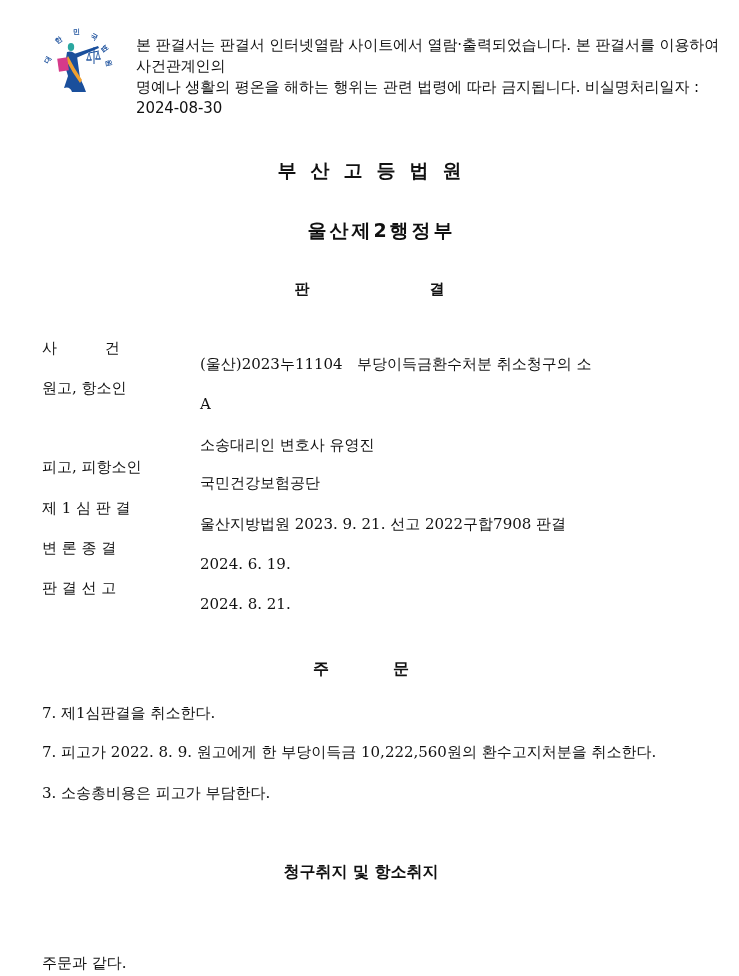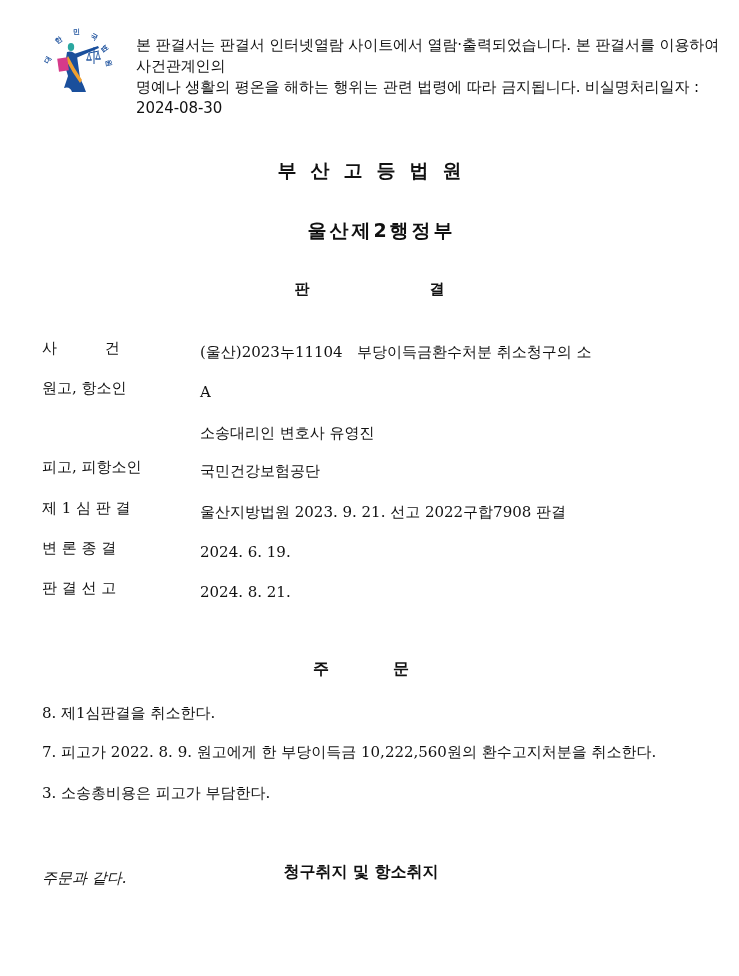--- a/index.html
+++ b/index.html
@@ -21,21 +21,21 @@
     position: absolute; left: 0; width: 739px; text-align: center;
     font-family: "DejaVu Sans", "Liberation Sans", sans-serif;
     font-weight: bold; color: #111;
   }
   .court { top: 158px; font-size: 19px; letter-spacing: 14px; padding-left: 14px; box-sizing: border-box; }
   .division { top: 218px; font-size: 19px; letter-spacing: 3px; padding-left: 12px; }
   .judgment { top: 280px; font-size: 15px; }
   .judgment span.sp { display: inline-block; width: 120px; }
   .row { position: absolute; left: 42px; font-size: 15px; height: 22px; line-height: 22px; }
   .row .label { position: absolute; left: 0; top: 0; white-space: nowrap; }
-  .row .value { position: absolute; left: 158px; top: 4px; white-space: nowrap; }
+  .row .value { position: absolute; left: 158px; top: 16px; white-space: nowrap; }
   .section-title {
     position: absolute; left: 0; width: 722px; text-align: center;
     font-family: "DejaVu Sans", "Liberation Sans", sans-serif;
     font-weight: bold; font-size: 16px;
   }
   .para { position: absolute; left: 42px; font-size: 15px; white-space: nowrap; line-height: 22px; }
 </style>
 </head>
 <body>
 
@@ -105,18 +105,18 @@
 </div>
 <div class="row" style="top:577px;">
   <span class="label">판 결 선 고</span>
   <span class="value">2024. 8. 21.</span>
 </div>
 
 <div class="section-title" style="top:659px;">
   <span>주</span><span style="display:inline-block;width:64px;"></span><span>문</span>
 </div>
 
-<div class="para" style="top:702px;">8. 제1심판결을 취소한다.</div>
+<div class="para" style="top:702px;">7. 제1심판결을 취소한다.</div>
 <div class="para" style="top:741px;">7. 피고가 2022. 8. 9. 원고에게 한 부당이득금 10,222,560원의 환수고지처분을 취소한다.</div>
 <div class="para" style="top:782px;">3. 소송총비용은 피고가 부담한다.</div>
 
 <div class="section-title" style="top:862px;">청구취지 및 항소취지</div>
-<div class="para" style="top:867px;font-style:italic;">주문과 같다.</div>
+<div class="para" style="top:952px;">주문과 같다.</div>
 
 </body></html>

